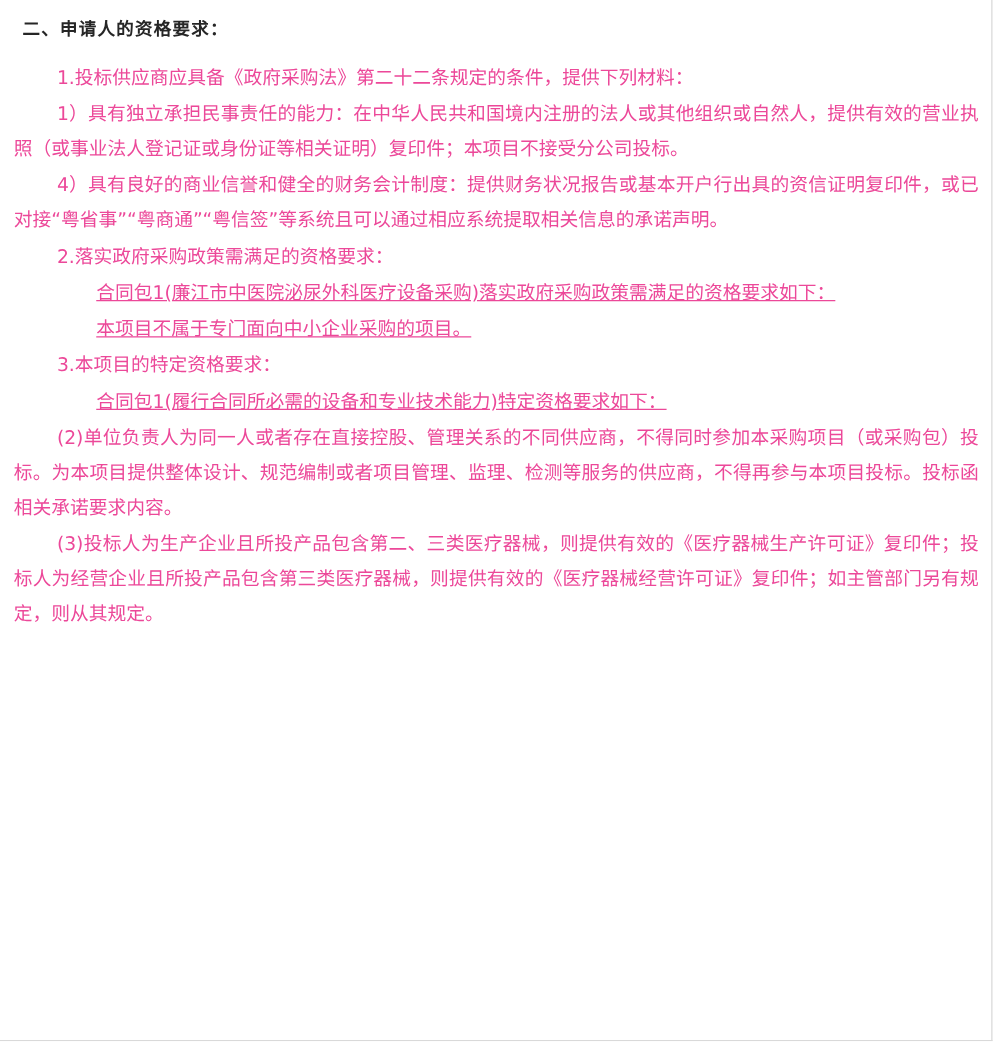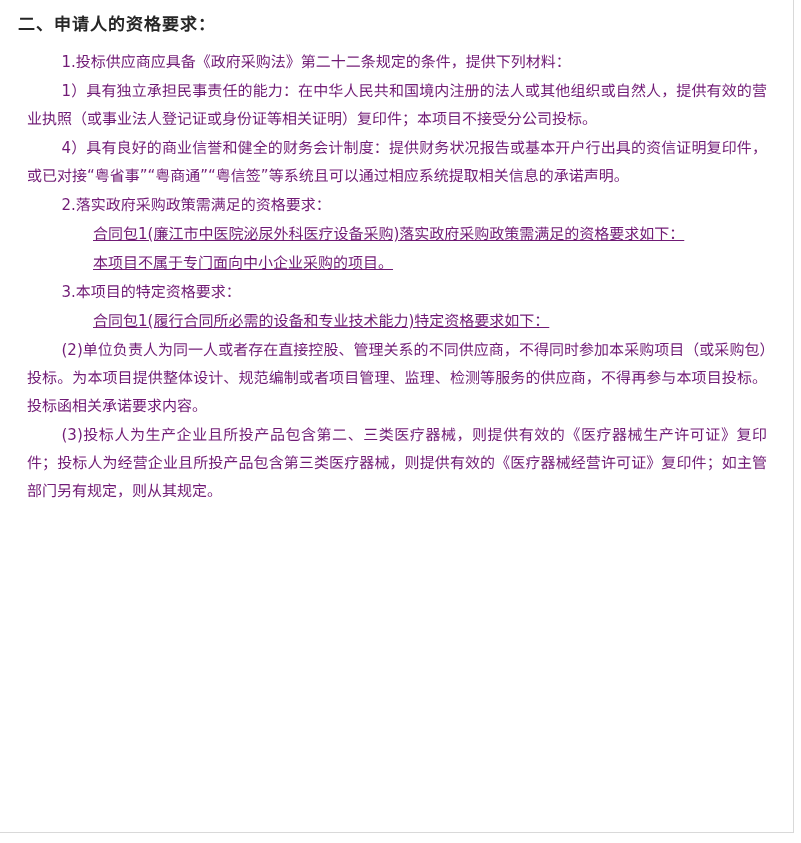--- a/index.html
+++ b/index.html
@@ -12,32 +12,32 @@
     box-sizing: border-box;
     width: 794px;
     min-height: 833px;
     background: #ffffff;
     border-right: 1px solid #d9d9d9;
     border-bottom: 1px solid #d9d9d9;
     padding: 6px 10px 12px 11px;
     overflow: hidden;
   }
   .section-heading {
-    font-size: 17px;
+    font-size: 14px;
     font-weight: bold;
     color: #262626;
     line-height: 24px;
     margin: 6px 0 12px 7px;
     letter-spacing: 1px;
   }
   .doc-paragraph {
     font-size: 15px;
-    color: #701a75;
+    color: #ec4899;
     line-height: 28px;
-    margin: 1px 16px;
+    margin: 1px 0;
     text-align: justify;
     word-break: break-all;
   }
   .indent2 { text-indent: 2.3em; }
   .indent4 { text-indent: 4.4em; text-decoration: underline; }
 </style>
 </head>
 <body>
 
 <div class="page">

